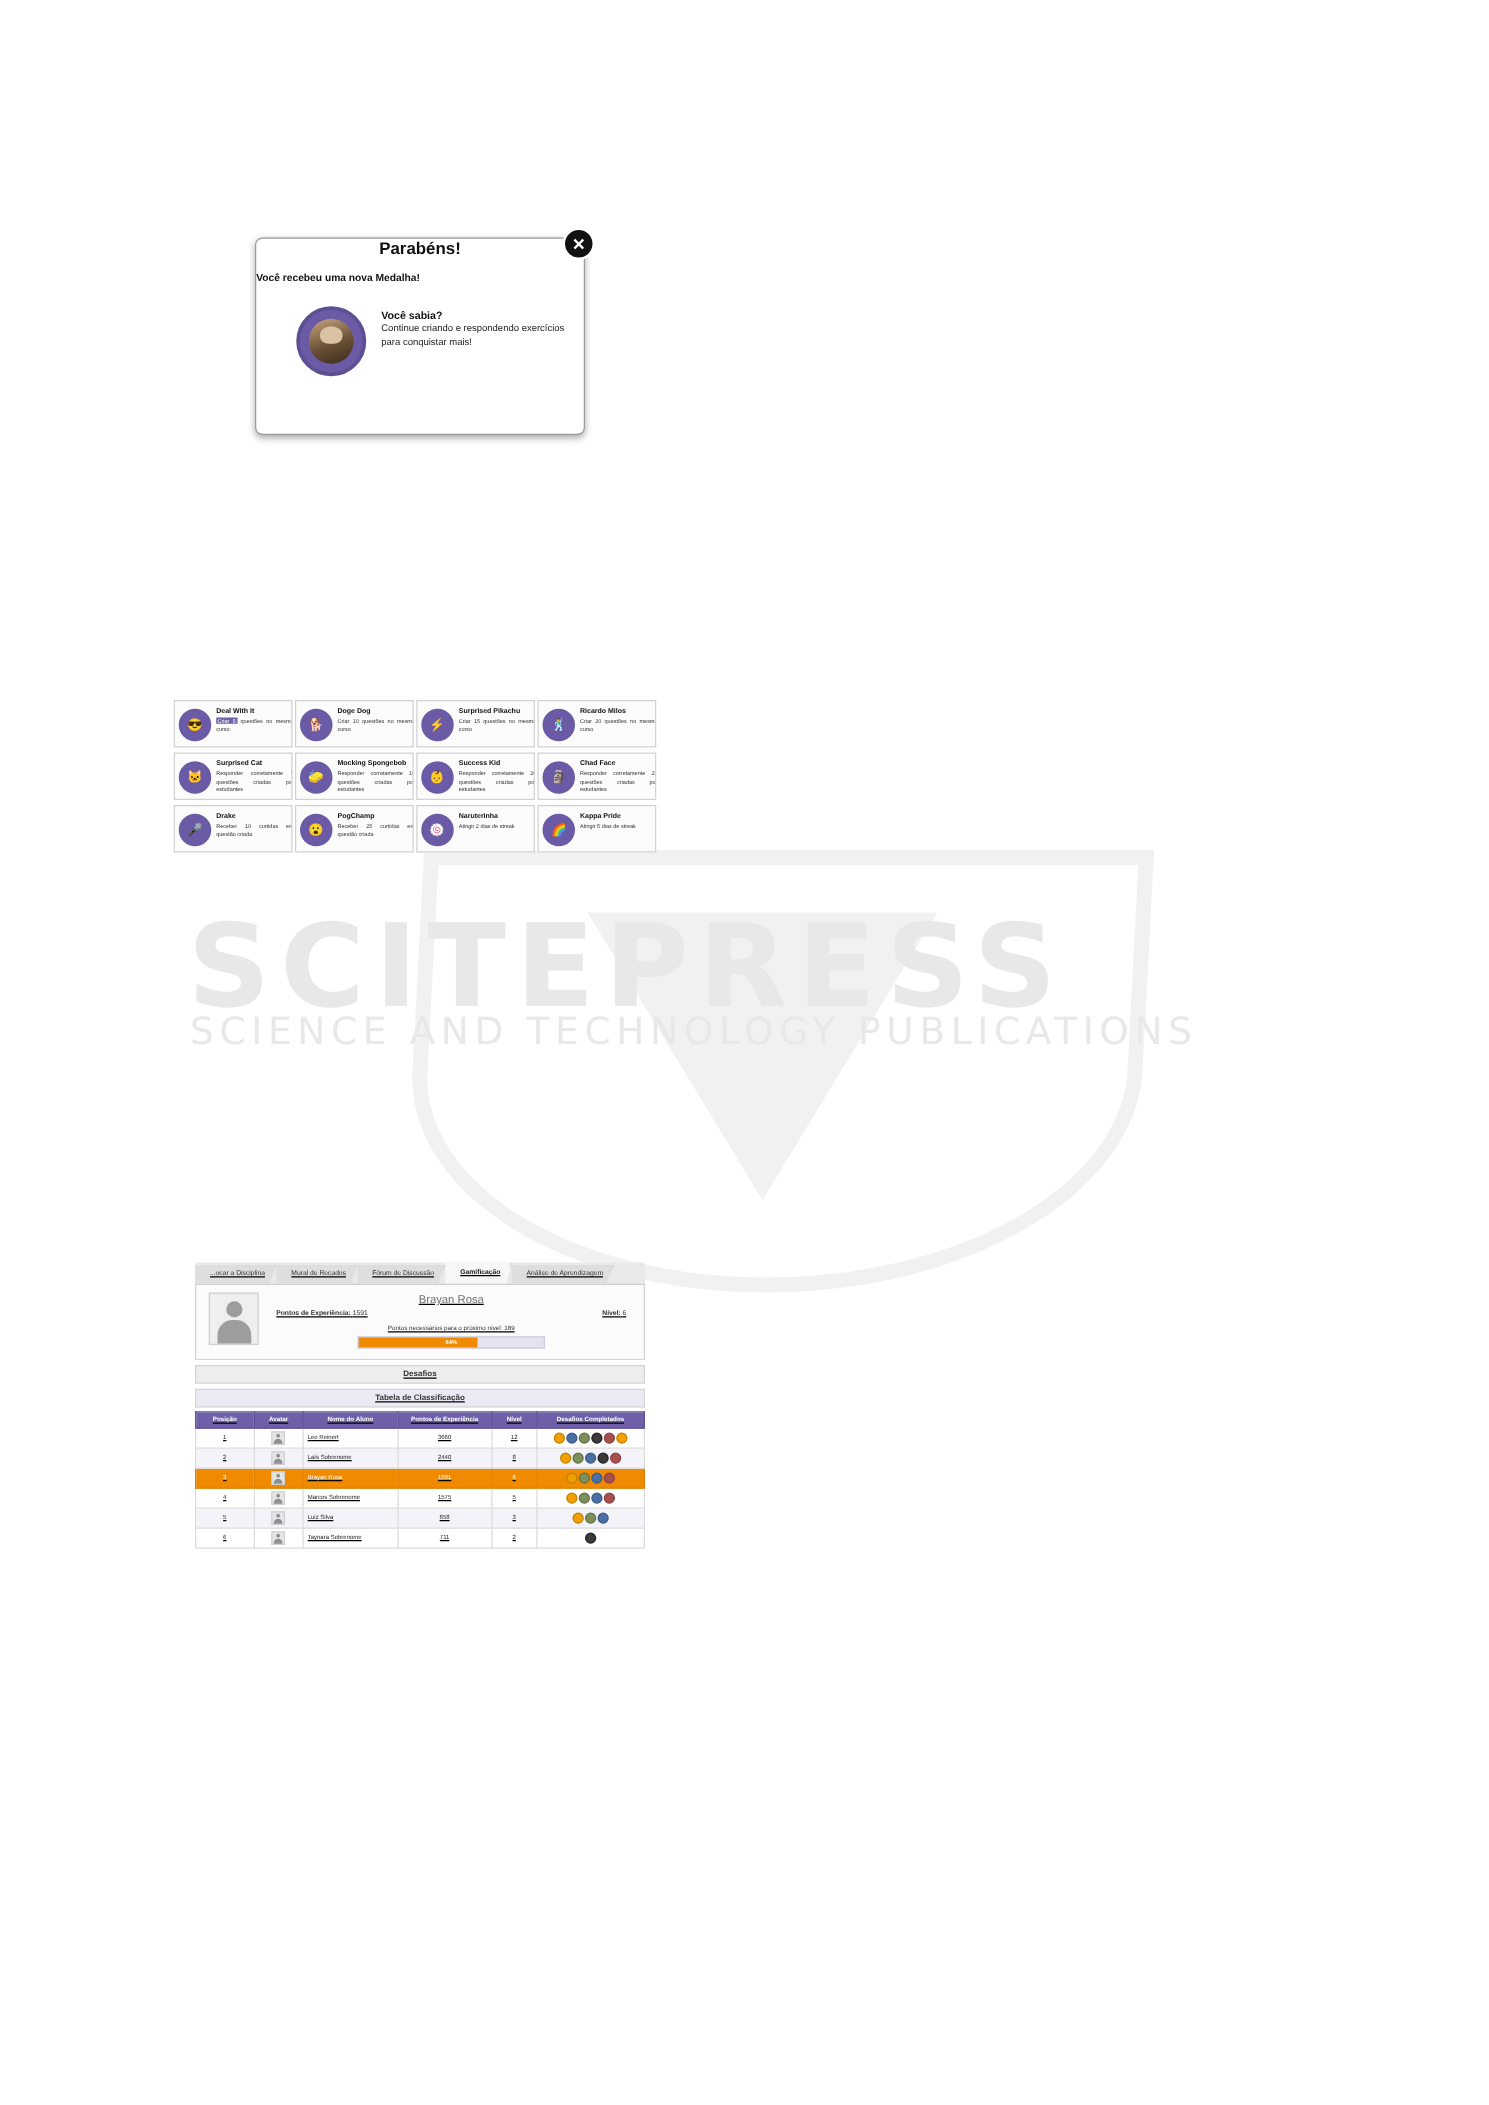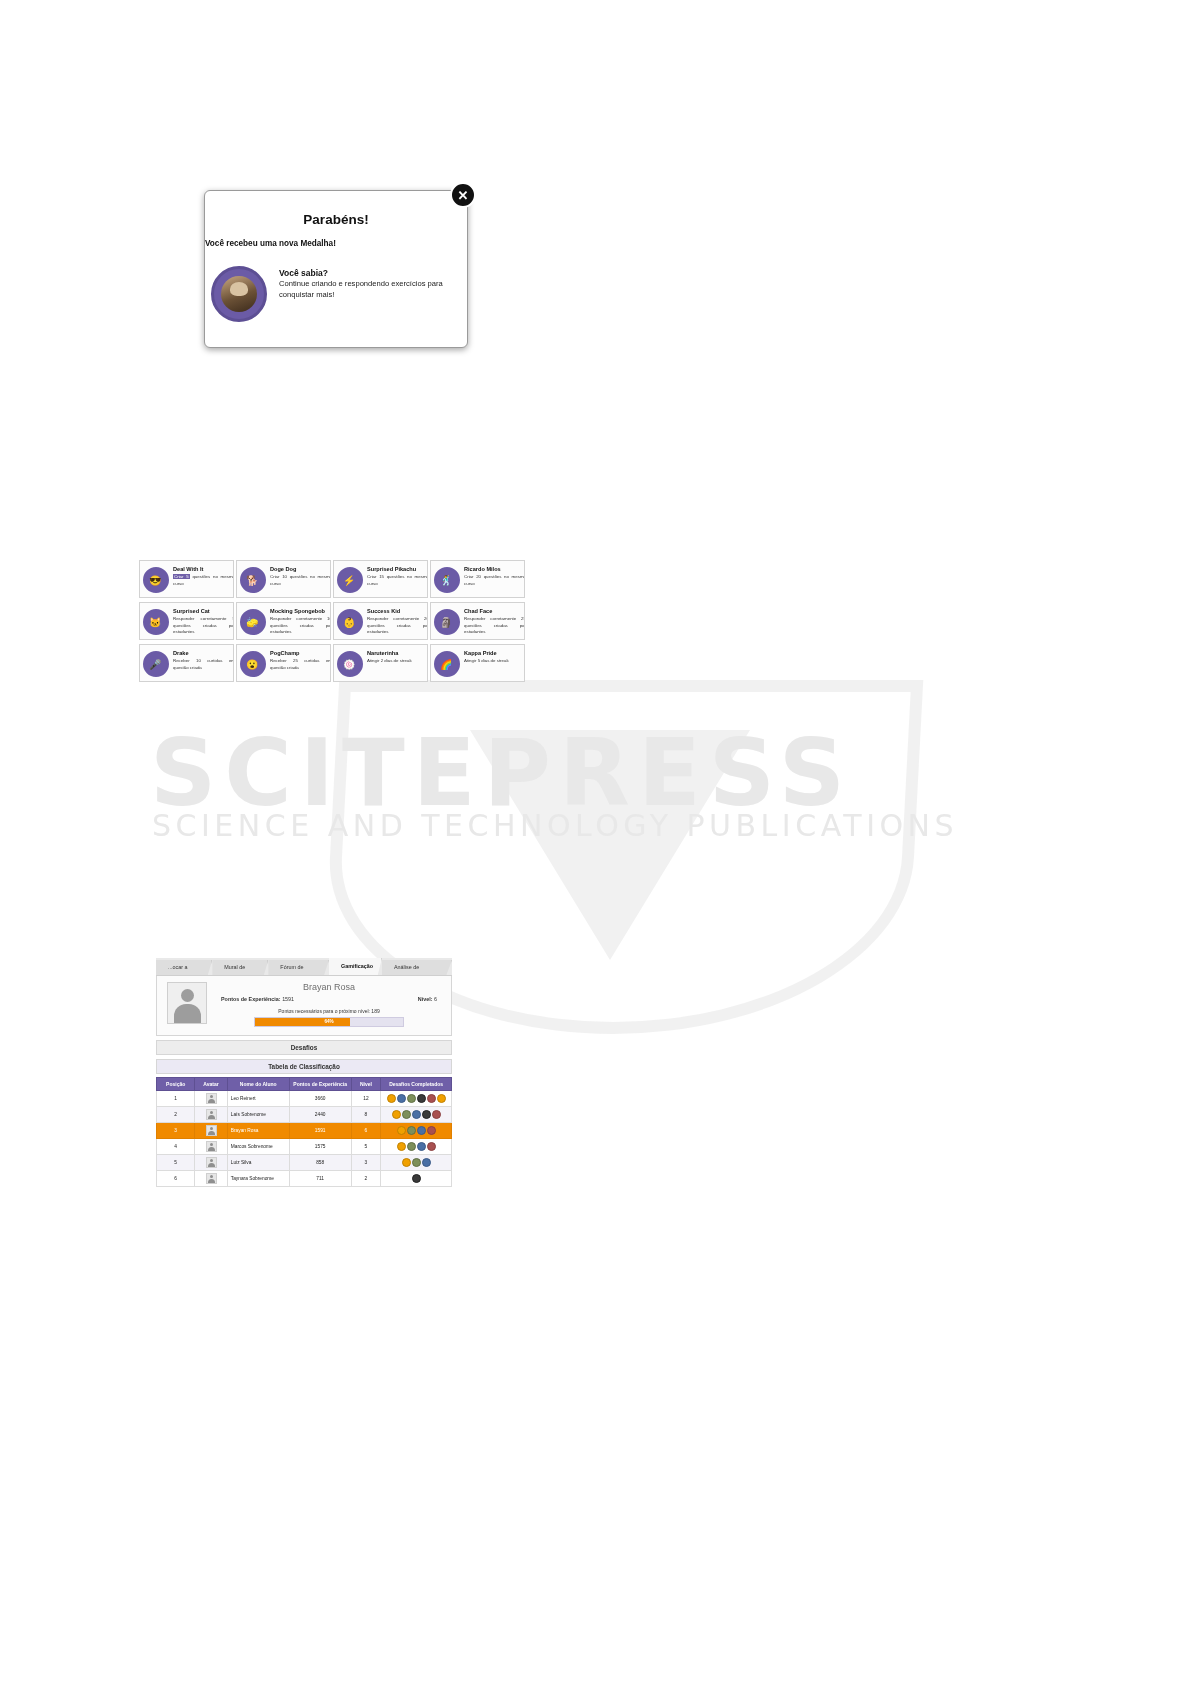--- a/index.html
+++ b/index.html
@@ -84,33 +84,32 @@
     background: #ffffff;
     border: 1px solid #9a9a9a;
     border-radius: 6px;
     box-shadow: 0 2px 6px rgba(0,0,0,.35);
   }
   .modal-title {
     text-align: center;
     font-size: 13.5px;
     font-weight: bold;
     color: #111;
-    margin-top: 21px;
   }
   .modal-sub {
     text-align: left;
     font-size: 8.2px;
     font-weight: bold;
     color: #111;
     margin-top: 12px;
   }
   .modal-body {
     display: flex;
     margin-top: 18px;
-    padding-left: 6px;
+    padding-left: 32px;
   }
   .medal {
     width: 50px;
     height: 50px;
     border-radius: 50%;
     background: #6b5ba6;
     border: 3px solid #5d4f94;
     display: flex;
     align-items: center;
     justify-content: center;
@@ -218,24 +217,25 @@
   .hl-box {
     background: #6f5fa8;
     color: #fff;
     padding: 0 1px;
   }
 
   
   .gam-fig {
     position: absolute;
     left: 156px;
-    top: 958px;
-    width: 296px;
+    top: 1010px;
+    width: 360px;
     z-index: 5;
     font-size: 6px;
+    text-decoration: underline;
   }
   .tabs {
     display: flex;
     height: 17px;
     background: #e9e9e9;
     border-bottom: 1px solid #cfcfcf;
     align-items: flex-end;
   }
   .tab {
     height: 15px;

